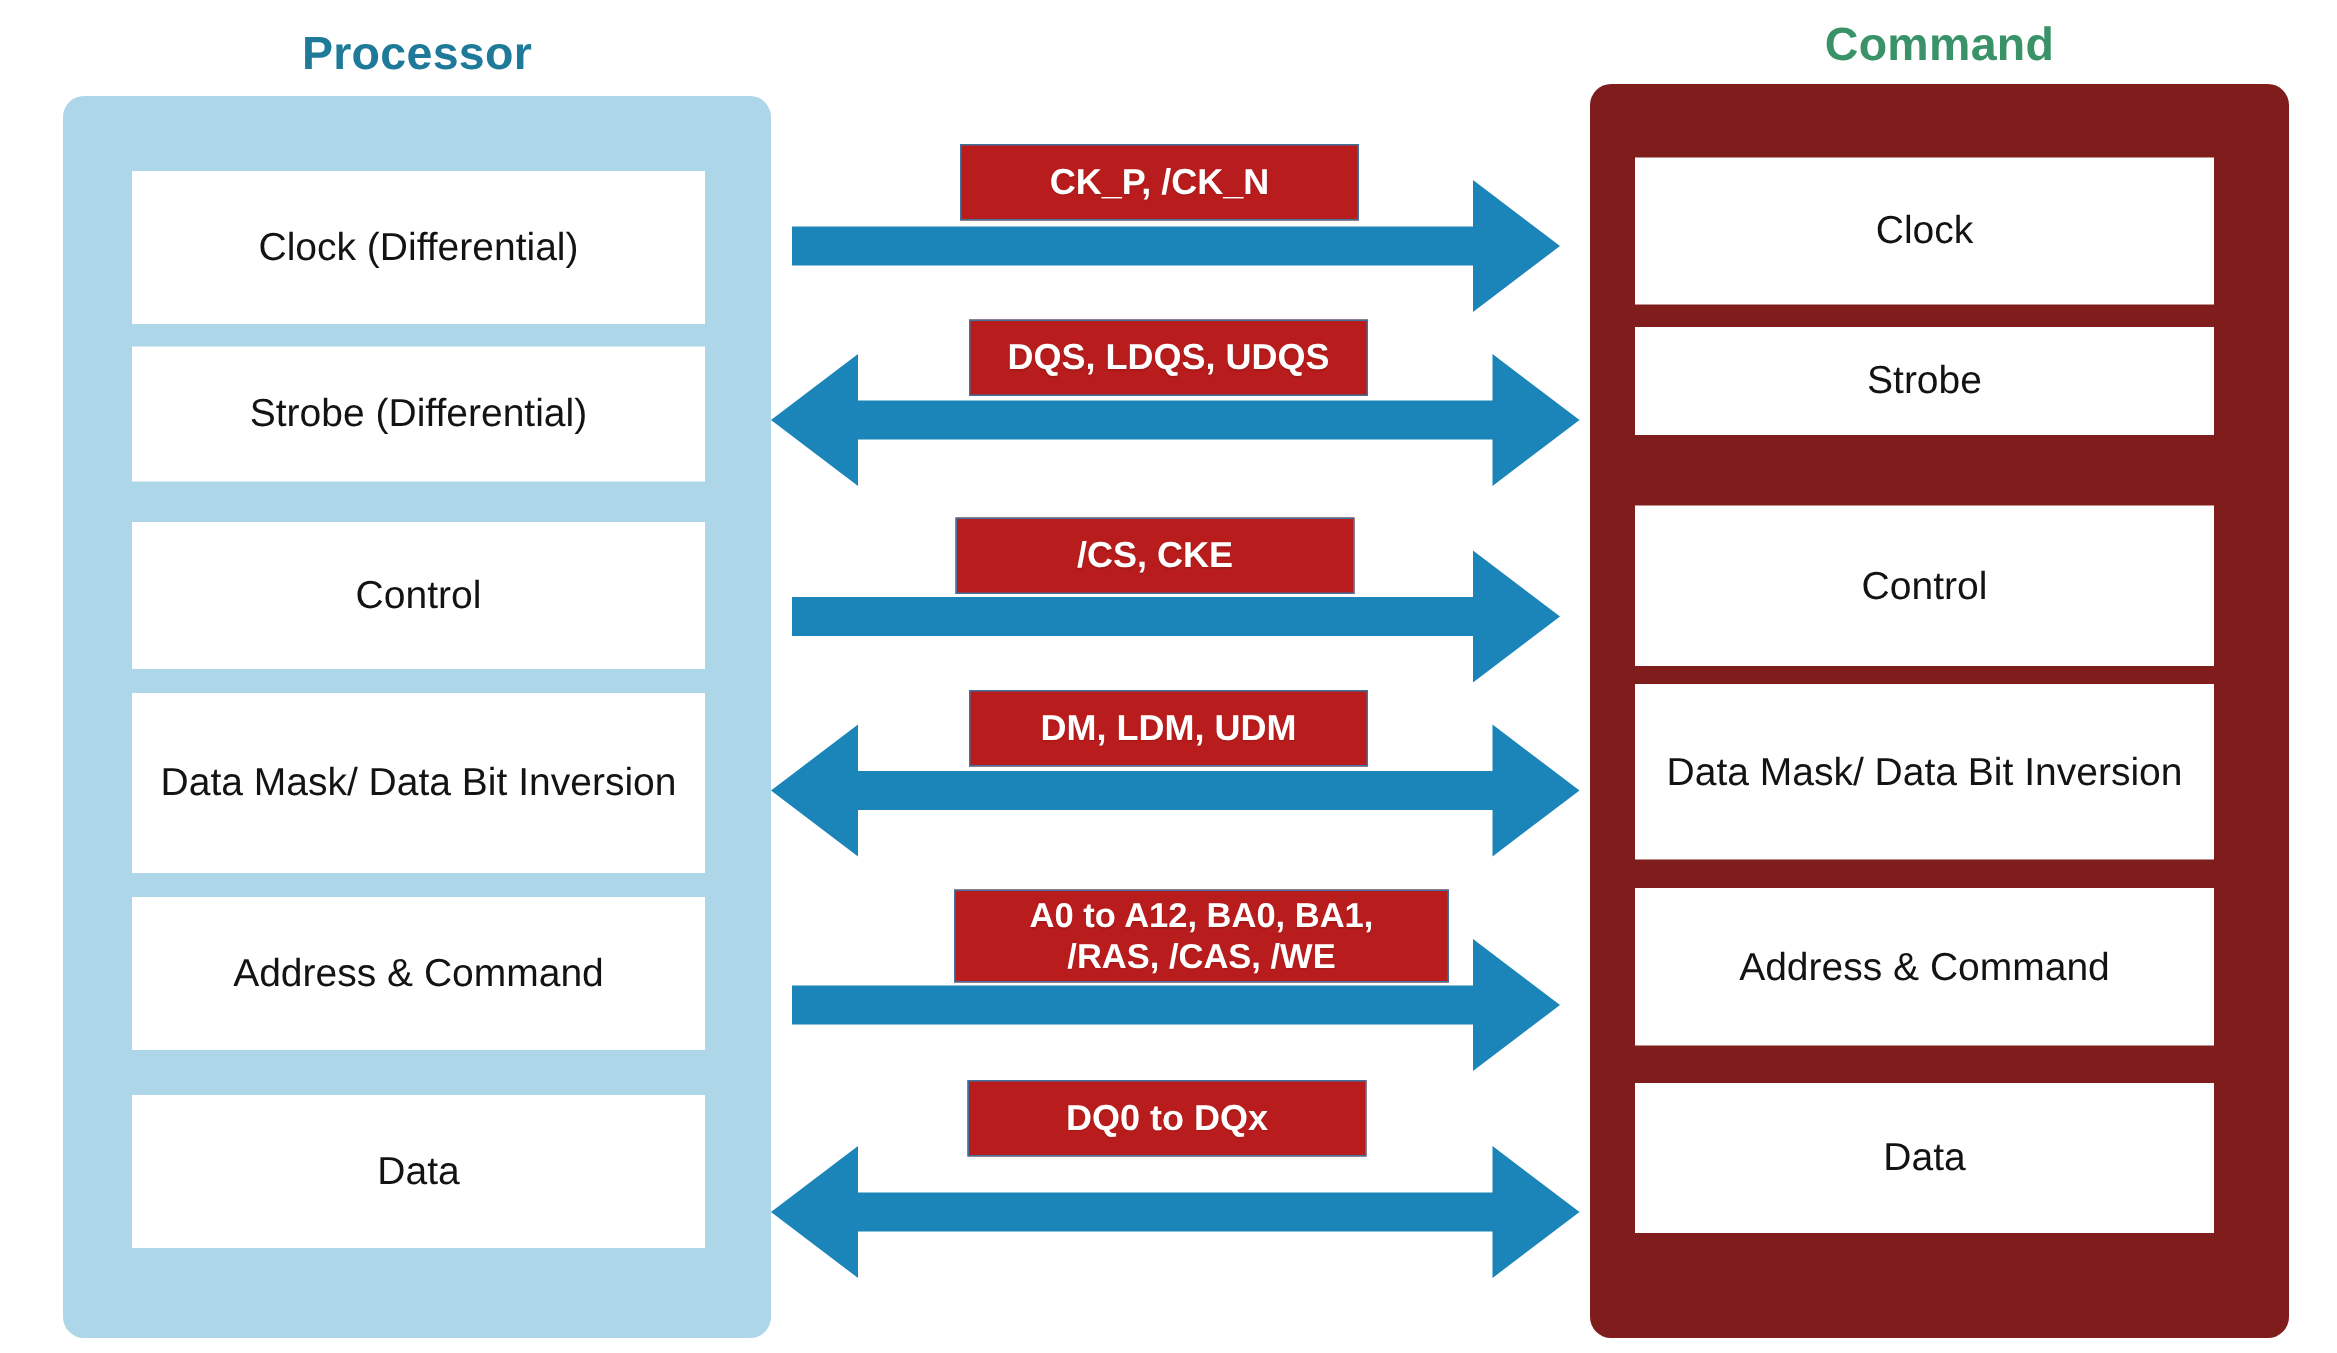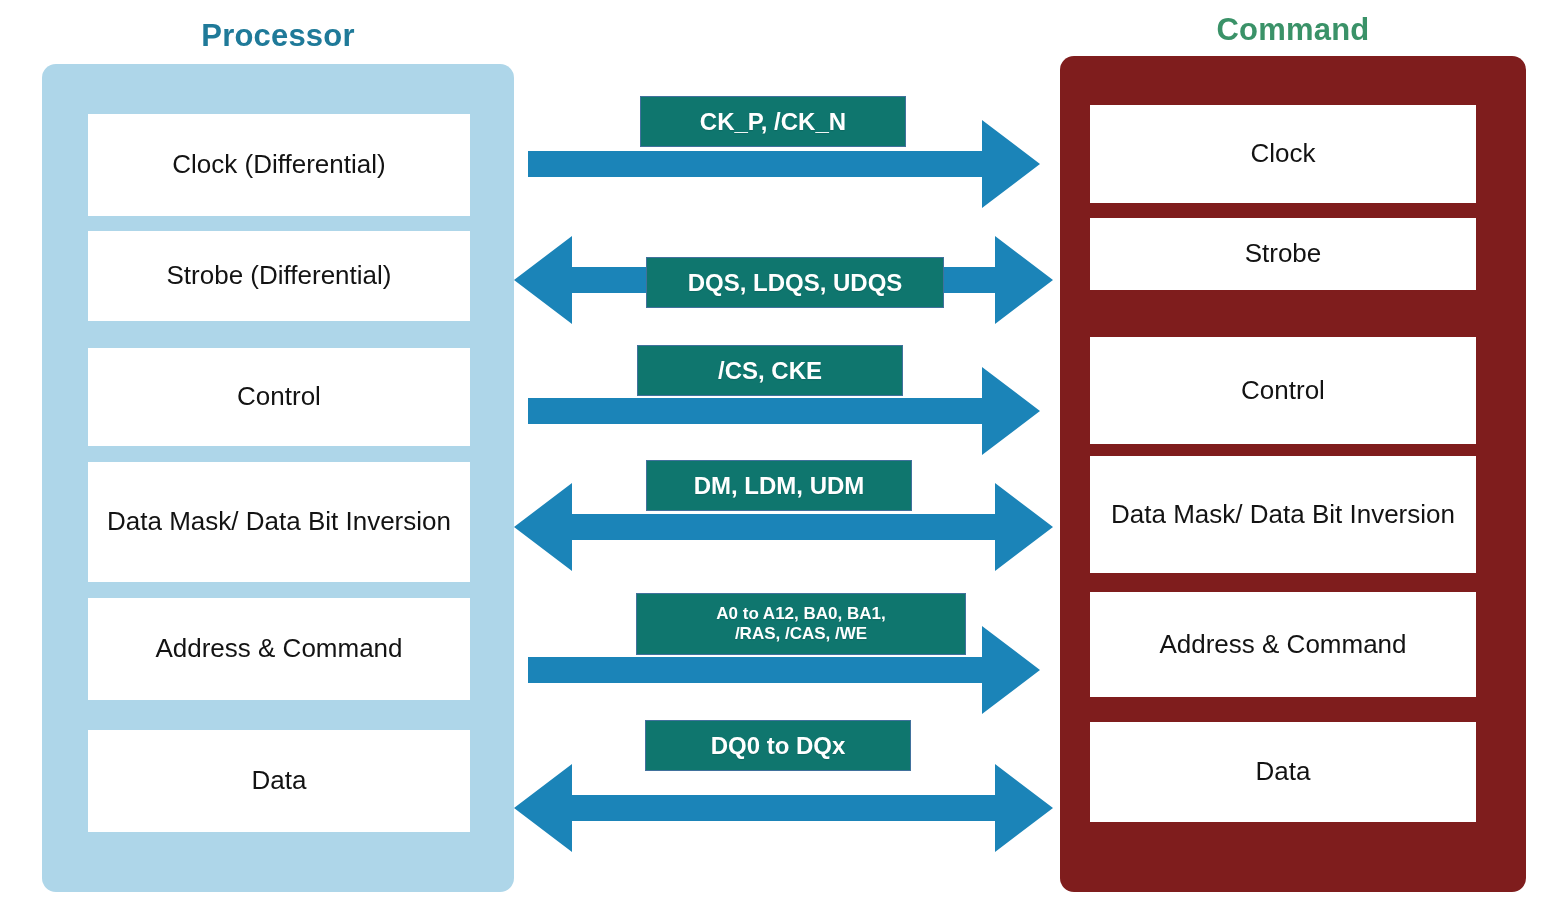--- a/index.html
+++ b/index.html
@@ -64,21 +64,21 @@
     box-sizing:border-box;
     padding:4px 10px;
   }
   #processor-panel .panel-row{ left:46px; width:382px; }
   #memory-panel .panel-row{ left:30px; width:386px; }
 
   .arrow-svg{ position:absolute; left:0; top:0; overflow:visible; }
 
   .sig-box{
     position:absolute;
-    background:#0f766e;
+    background:#b91c1c;
     border:1.5px solid #41719c;
     color:#ffffff;
     font-weight:bold;
     font-size:24px;
     line-height:1.16;
     display:flex;
     align-items:center;
     justify-content:center;
     text-align:center;
     box-sizing:border-box;
@@ -116,33 +116,33 @@
     </div>
 
   <div id="lanes">
       <svg class="arrow-svg" width="1558" height="902">
         <polygon points="528,151 982,151 982,120 1040,164 982,208 982,177 528,177" fill="#1b84b8"></polygon>
       </svg>
       <div class="sig-box" style="left: 640px; top: 96px; width: 266px; height: 51px;">CK_P, /CK_N</div>
       <svg class="arrow-svg" width="1558" height="902">
         <polygon points="514,280 572,236 572,267 995,267 995,236 1053,280 995,324 995,293 572,293 572,324" fill="#1b84b8"></polygon>
       </svg>
-      <div class="sig-box" style="left: 646px; top: 213px; width: 298px; height: 51px; margin-top: 44px;">DQS, LDQS, UDQS</div>
+      <div class="sig-box" style="left: 646px; top: 213px; width: 266px; height: 51px;">DQS, LDQS, UDQS</div>
       <svg class="arrow-svg" width="1558" height="902">
         <polygon points="528,398 982,398 982,367 1040,411 982,455 982,424 528,424" fill="#1b84b8"></polygon>
       </svg>
       <div class="sig-box" style="left: 637px; top: 345px; width: 266px; height: 51px;">/CS, CKE</div>
       <svg class="arrow-svg" width="1558" height="902">
         <polygon points="514,527 572,483 572,514 995,514 995,483 1053,527 995,571 995,540 572,540 572,571" fill="#1b84b8"></polygon>
       </svg>
       <div class="sig-box" style="left: 646px; top: 460px; width: 266px; height: 51px; text-align: right;">DM, LDM, UDM</div>
       <svg class="arrow-svg" width="1558" height="902">
         <polygon points="528,657 982,657 982,626 1040,670 982,714 982,683 528,683" fill="#1b84b8"></polygon>
       </svg>
-      <div class="sig-box" style="left: 636px; top: 593px; width: 330px; height: 62px; font-size: 17px;">A0 to A12, BA0, BA1,
+      <div class="sig-box" style="left: 636px; top: 593px; width: 330px; height: 62px; font-size: 23px;">A0 to A12, BA0, BA1,
 /RAS, /CAS, /WE</div>
       <svg class="arrow-svg" width="1558" height="902">
         <polygon points="514,808 572,764 572,795 995,795 995,764 1053,808 995,852 995,821 572,821 572,852" fill="#1b84b8"></polygon>
       </svg>
       <div class="sig-box" style="left: 645px; top: 720px; width: 266px; height: 51px;">DQ0 to DQx</div>
     </div>
 
 </div>
 
 </body></html>

